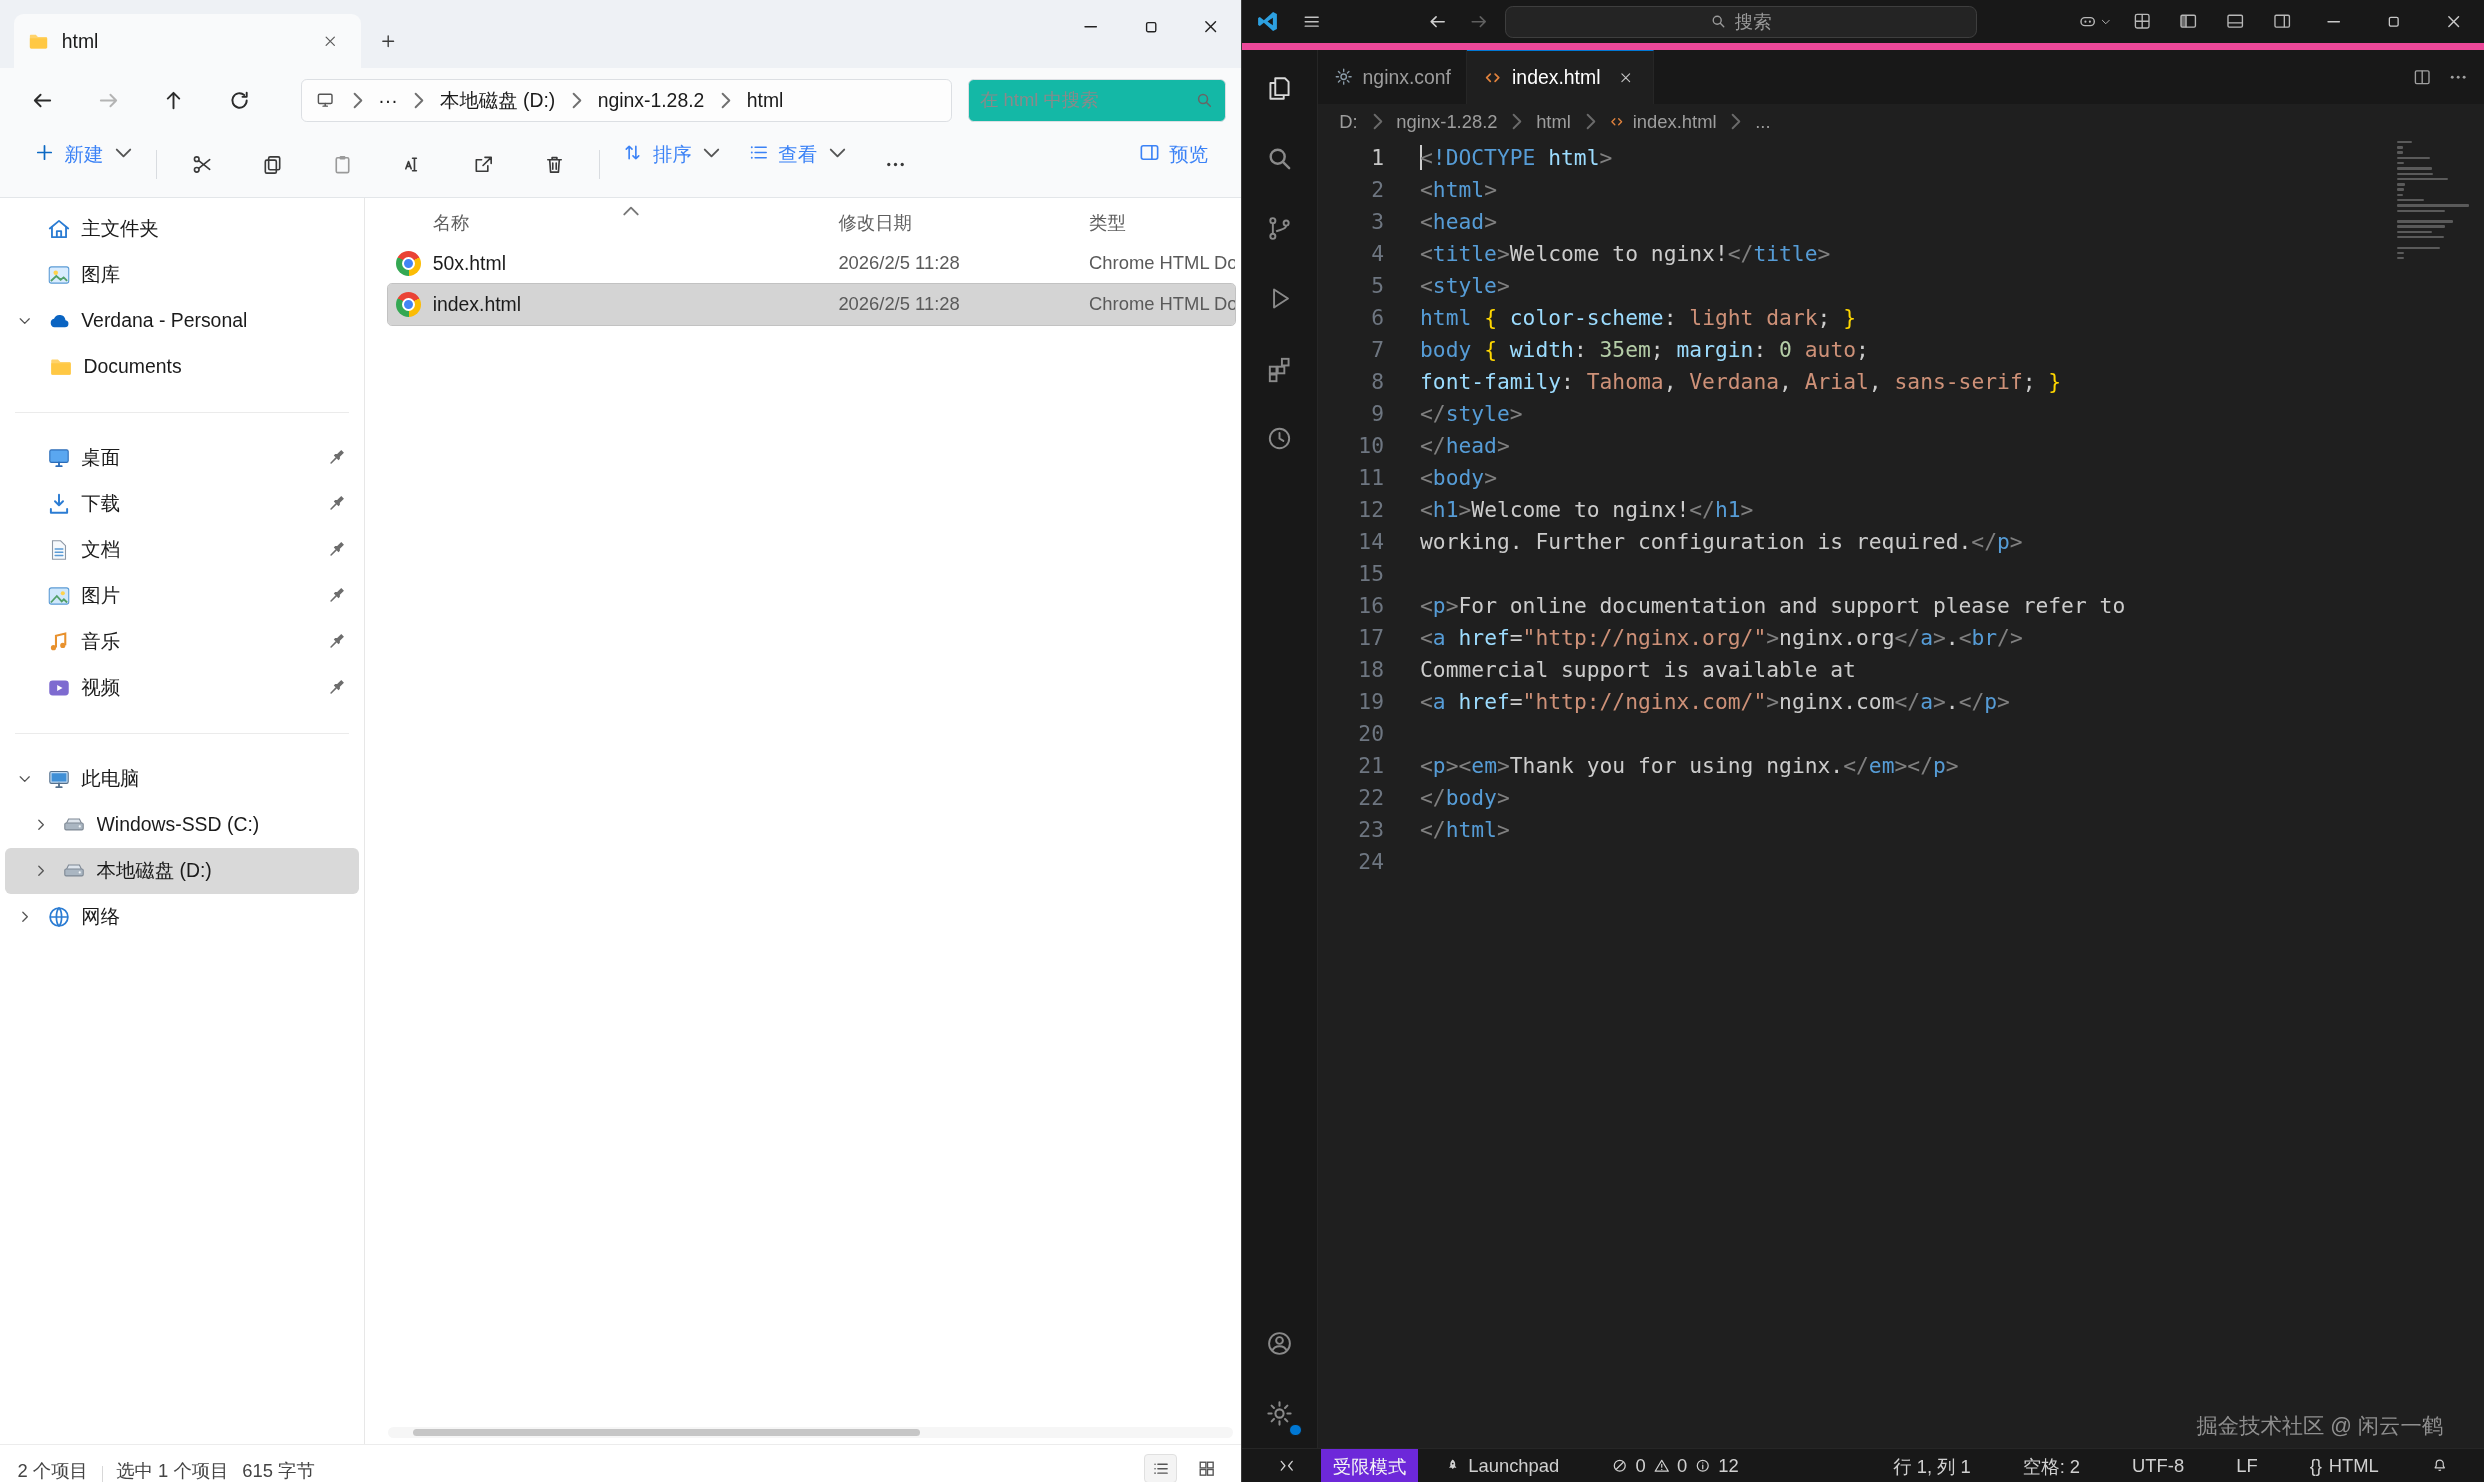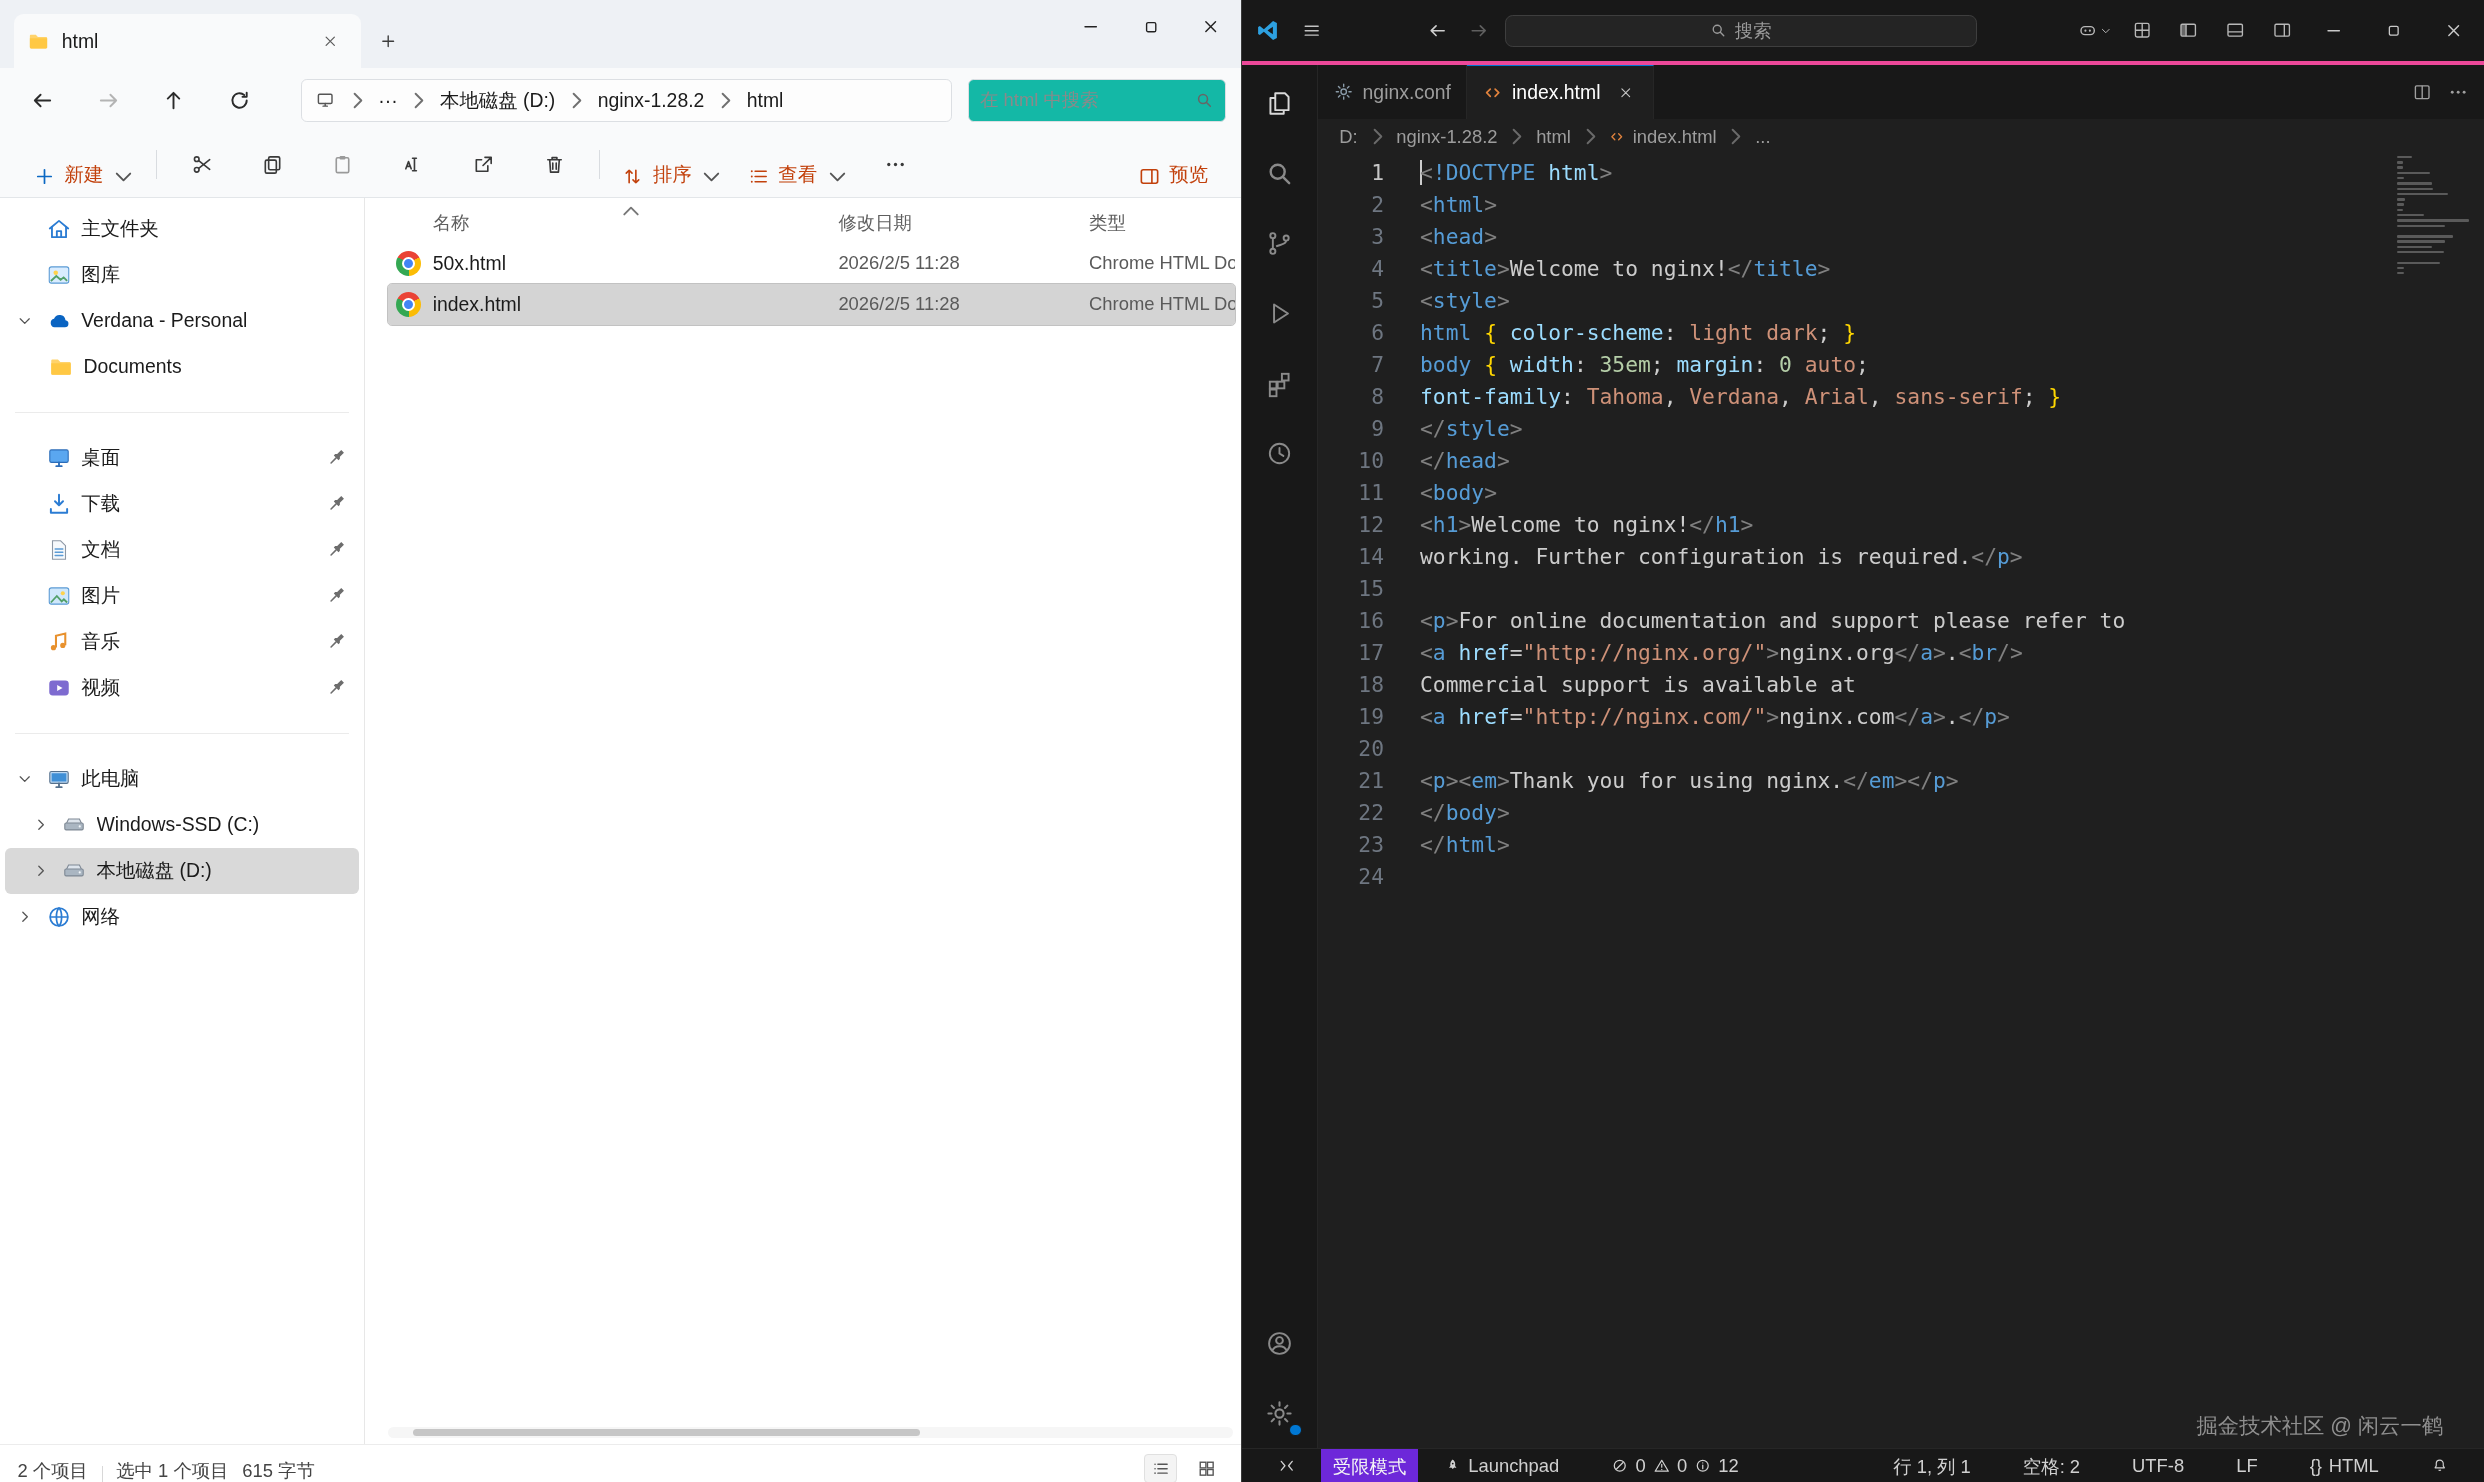--- a/index.html
+++ b/index.html
@@ -22,21 +22,21 @@
   .navbtn{width:54px;height:47px;display:grid;place-items:center;color:#2b2b2b;margin-right:11.6px}
   .navbtn.disabled{color:#b4b4b4}
   .addressbar{flex:1;height:43px;margin-left:23px;background:#fdfdfd;border:1px solid #dcdfe3;border-radius:5.8px;
     display:flex;align-items:center;gap:9.7px;padding:0 13.6px;color:#1b1b1b}
   .crumb-chev{width:14.6px;height:14.6px;color:#707070}
   .searchbox{width:258px;height:43px;margin-left:15.5px;background:#14b8a6;border:1px solid #dcdfe3;border-radius:5.8px;
     display:flex;align-items:center;padding:0 11.6px;gap:7.8px}
   .searchbox input{flex:1;border:none;background:transparent;font-size:18.4px;color:#333;min-width:0}
   .searchbox input::placeholder{color:#8a8a8a}
   .ex-toolbar{height:66px;background:#f9fafb;border-bottom:1px solid #e3e6e9;display:flex;align-items:center;padding:0 21.3px;flex:0 0 auto;color:#3a3a3a}
-  .tb-btn{display:flex;align-items:flex-end;gap:8.7px;height:47px;padding:0 11.6px;border-radius:5.8px;font-size:19.4px;color:#c2410c}
+  .tb-btn{display:flex;align-items:flex-start;gap:8.7px;height:47px;padding:0 11.6px;border-radius:5.8px;font-size:19.4px;color:#3b82f6}
   .tb-iconbtn{width:49px;height:47px;display:grid;place-items:center;margin:0 10.7px;color:#3a3a3a}
   .tb-iconbtn.dim{color:#9a9a9a}
   .tb-sep{width:1px;height:29px;background:#d9dce0;margin:0 9.7px}
   .tb-spacer{flex:1}
   .tb-chev{width:14.6px;height:14.6px;color:#555}
   .ex-main{flex:1;display:flex;min-height:0;background:#fff}
   .ex-sidebar{width:365px;flex:0 0 365px;border-right:1px solid #e7e7e7;padding:7.8px 4.9px;position:relative}
   .sb-item{height:46px;display:flex;align-items:center;gap:9.7px;padding:0 9.7px;border-radius:5.8px;position:relative}
   .sb-item.indent{padding-left:43px}
   .sb-item.child{padding-left:25px}
@@ -63,21 +63,21 @@
   .ex-status{height:39px;border-top:1px solid #ececec;display:flex;align-items:flex-end;gap:13.6px;padding:0 17.5px;
     font-size:18.4px;color:#444;flex:0 0 auto;background:#fff}
   .ex-status-sep{width:1px;height:17.5px;background:#d8d8d8}
   .ex-status-right{margin-left:auto;display:flex;gap:13.6px;color:#555}
   .ex-viewbtn{width:33px;height:29px;display:grid;place-items:center;border:1px solid #e0e0e0;border-radius:3.9px;background:#f4f4f4}
   .ex-viewbtn.plain{border-color:transparent;background:transparent}
 
   
   #vscode{position:absolute;left:1242px;top:0;width:1242px;height:1483px;background:#1f1f1f;
     display:flex;flex-direction:column;color:#ccc;font-size:19.4px}
-  .vs-title{height:65px;background:#181818;border-bottom:4px solid #ec4899;display:flex;align-items:center;padding-left:13.6px;flex:0 0 auto}
+  .vs-title{height:50px;background:#181818;border-bottom:7px solid #ec4899;display:flex;align-items:center;padding-left:13.6px;flex:0 0 auto}
   .vs-logo{width:27px;height:27px;margin-right:13.6px}
   .vs-menu{width:39px;height:39px;display:grid;place-items:center;color:#c2c2c2}
   .vs-navarrows{display:flex;gap:7.8px;margin-left:auto}
   .vs-navbtn{width:33px;height:33px;display:grid;place-items:center;color:#cfcfcf}
   .vs-navbtn.disabled{color:#5f5f5f}
   .vs-search{width:472px;height:32px;margin:0 9.7px;background:#242424;border:1px solid #3e3e3e;border-radius:7.8px;
     display:flex;align-items:center;justify-content:center;gap:7.8px;color:#9a9a9a;font-size:18.4px}
   .vs-titleicons{display:flex;align-items:center;gap:13.6px;margin-left:auto;color:#b8b8b8;padding-right:5.8px}
   .vs-titleicons .tico{width:33px;height:33px;display:grid;place-items:center}
   .vs-winctrl{display:flex;height:49px}

